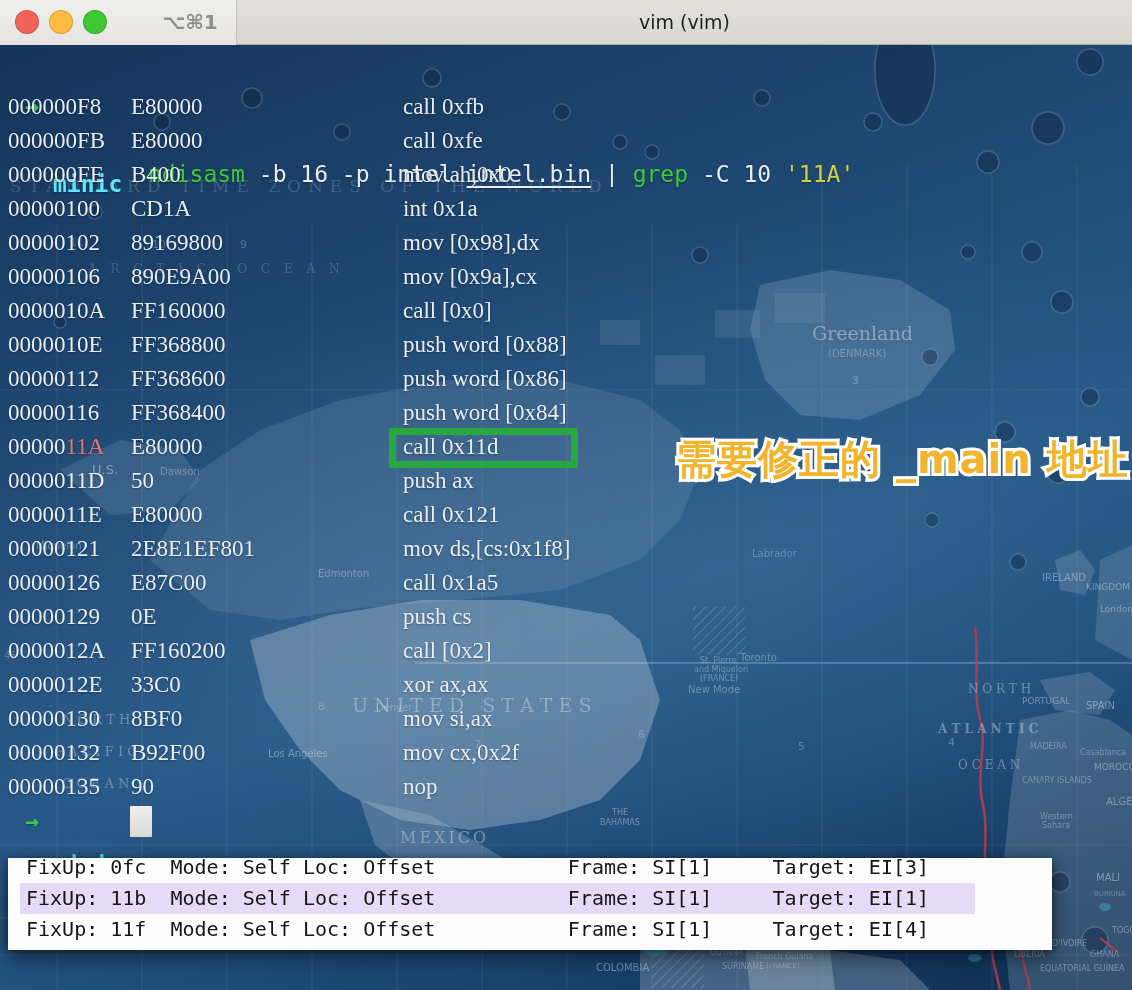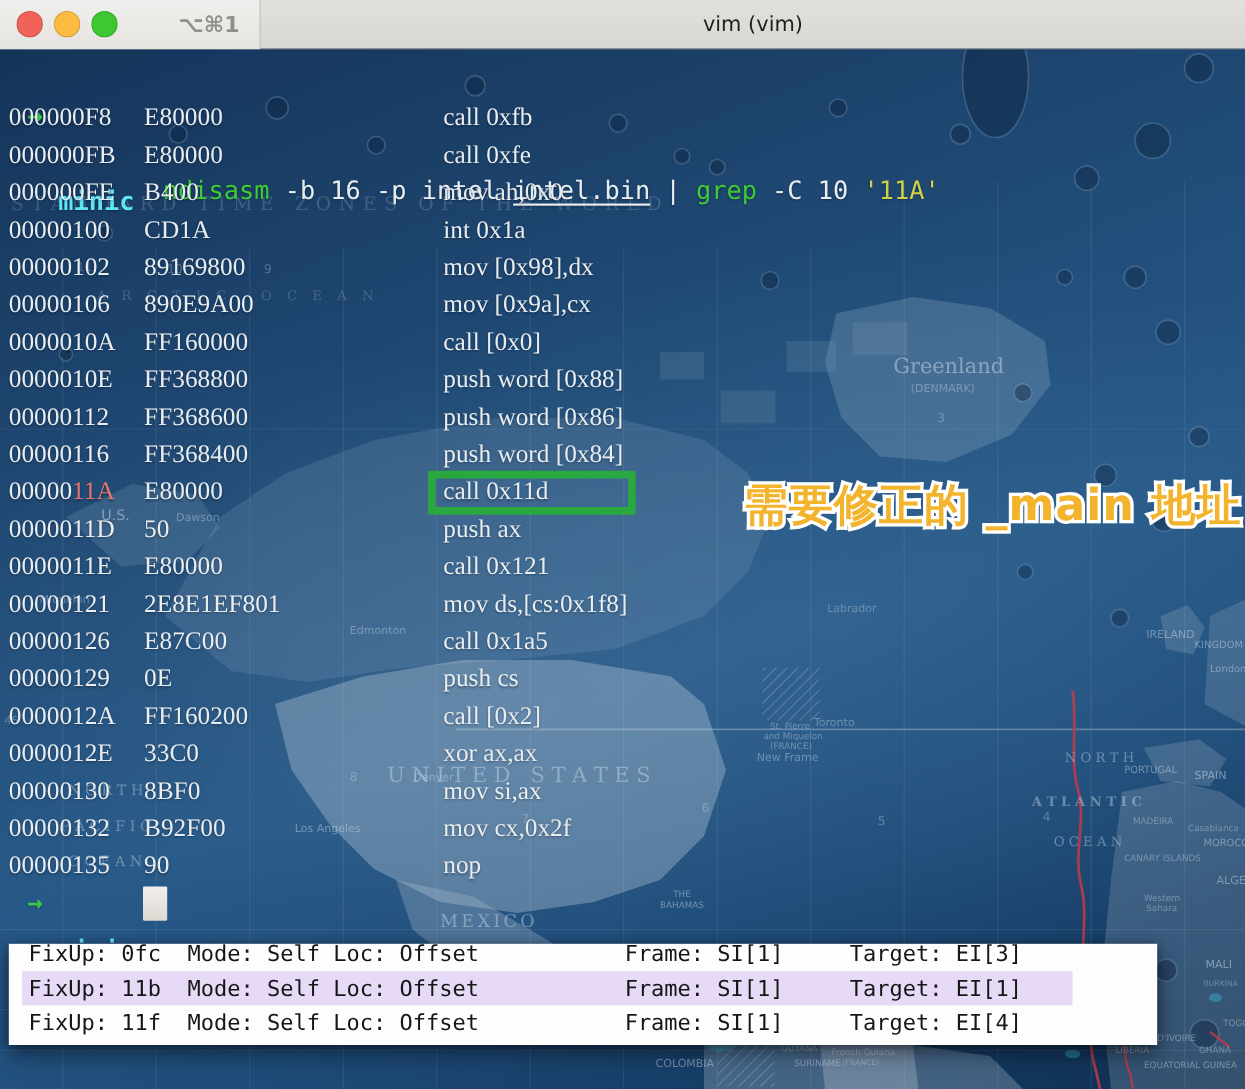--- a/index.html
+++ b/index.html
@@ -194,21 +194,21 @@
         <span class="mlabel sans" style="left: 36px; top: 495px; font-size: 10px; opacity: 0.4;">Miquelon</span>
         <span class="mlabel sans" style="left: 318px; top: 523px; font-size: 10px; opacity: 0.4;">Edmonton</span>
         <span class="mlabel sans" style="left: 752px; top: 503px; font-size: 10px; opacity: 0.35;">Labrador</span>
         <span class="mlabel" style="left: 62px; top: 667px; font-size: 13px; opacity: 0.4;">N O R T H</span>
         <span class="mlabel" style="left: 55px; top: 699px; font-size: 13px; opacity: 0.4;">P A C I F I C</span>
         <span class="mlabel" style="left: 62px; top: 731px; font-size: 13px; opacity: 0.4;">O C E A N</span>
         <span class="mlabel" style="left: 352px; top: 649px; font-size: 19px; opacity: 0.45;">U N I T E D   S T A T E S</span>
         <span class="mlabel sans" style="left: 376px; top: 657px; font-size: 10px; opacity: 0.4;">Denver</span>
         <span class="mlabel sans" style="left: 268px; top: 703px; font-size: 10px; opacity: 0.45;">Los Angeles</span>
         <span class="mlabel sans" style="left: 740px; top: 607px; font-size: 10px; opacity: 0.4; text-align: right;">Toronto</span>
-        <span class="mlabel sans" style="left: 688px; top: 639px; font-size: 10px; opacity: 0.4;">New Frame</span>
+        <span class="mlabel sans" style="left: 688px; top: 639px; font-size: 10px; opacity: 0.4;">New Mode</span>
         <span class="mlabel sans" style="left: 318px; top: 655px; font-size: 11px; opacity: 0.35;">8</span>
         <span class="mlabel sans" style="left: 474px; top: 693px; font-size: 11px; opacity: 0.35;">7</span>
         <span class="mlabel sans" style="left: 638px; top: 683px; font-size: 11px; opacity: 0.35;">6</span>
         <span class="mlabel sans" style="left: 798px; top: 695px; font-size: 11px; opacity: 0.35;">5</span>
         <span class="mlabel sans" style="left: 948px; top: 691px; font-size: 11px; opacity: 0.35;">4</span>
         <span class="mlabel" style="left: 968px; top: 637px; font-size: 12px; opacity: 0.42;">N O R T H</span>
         <span class="mlabel" style="left: 938px; top: 677px; font-size: 12px; opacity: 0.42; font-weight: bold;">A T L A N T I C</span>
         <span class="mlabel" style="left: 958px; top: 713px; font-size: 12px; opacity: 0.42;">O C E A N</span>
         <span class="mlabel" style="left: 400px; top: 783px; font-size: 16px; opacity: 0.45; letter-spacing: 3px;">MEXICO</span>
         <span class="mlabel sans" style="left: 612px; top: 763px; font-size: 8px; opacity: 0.45;">THE</span>

